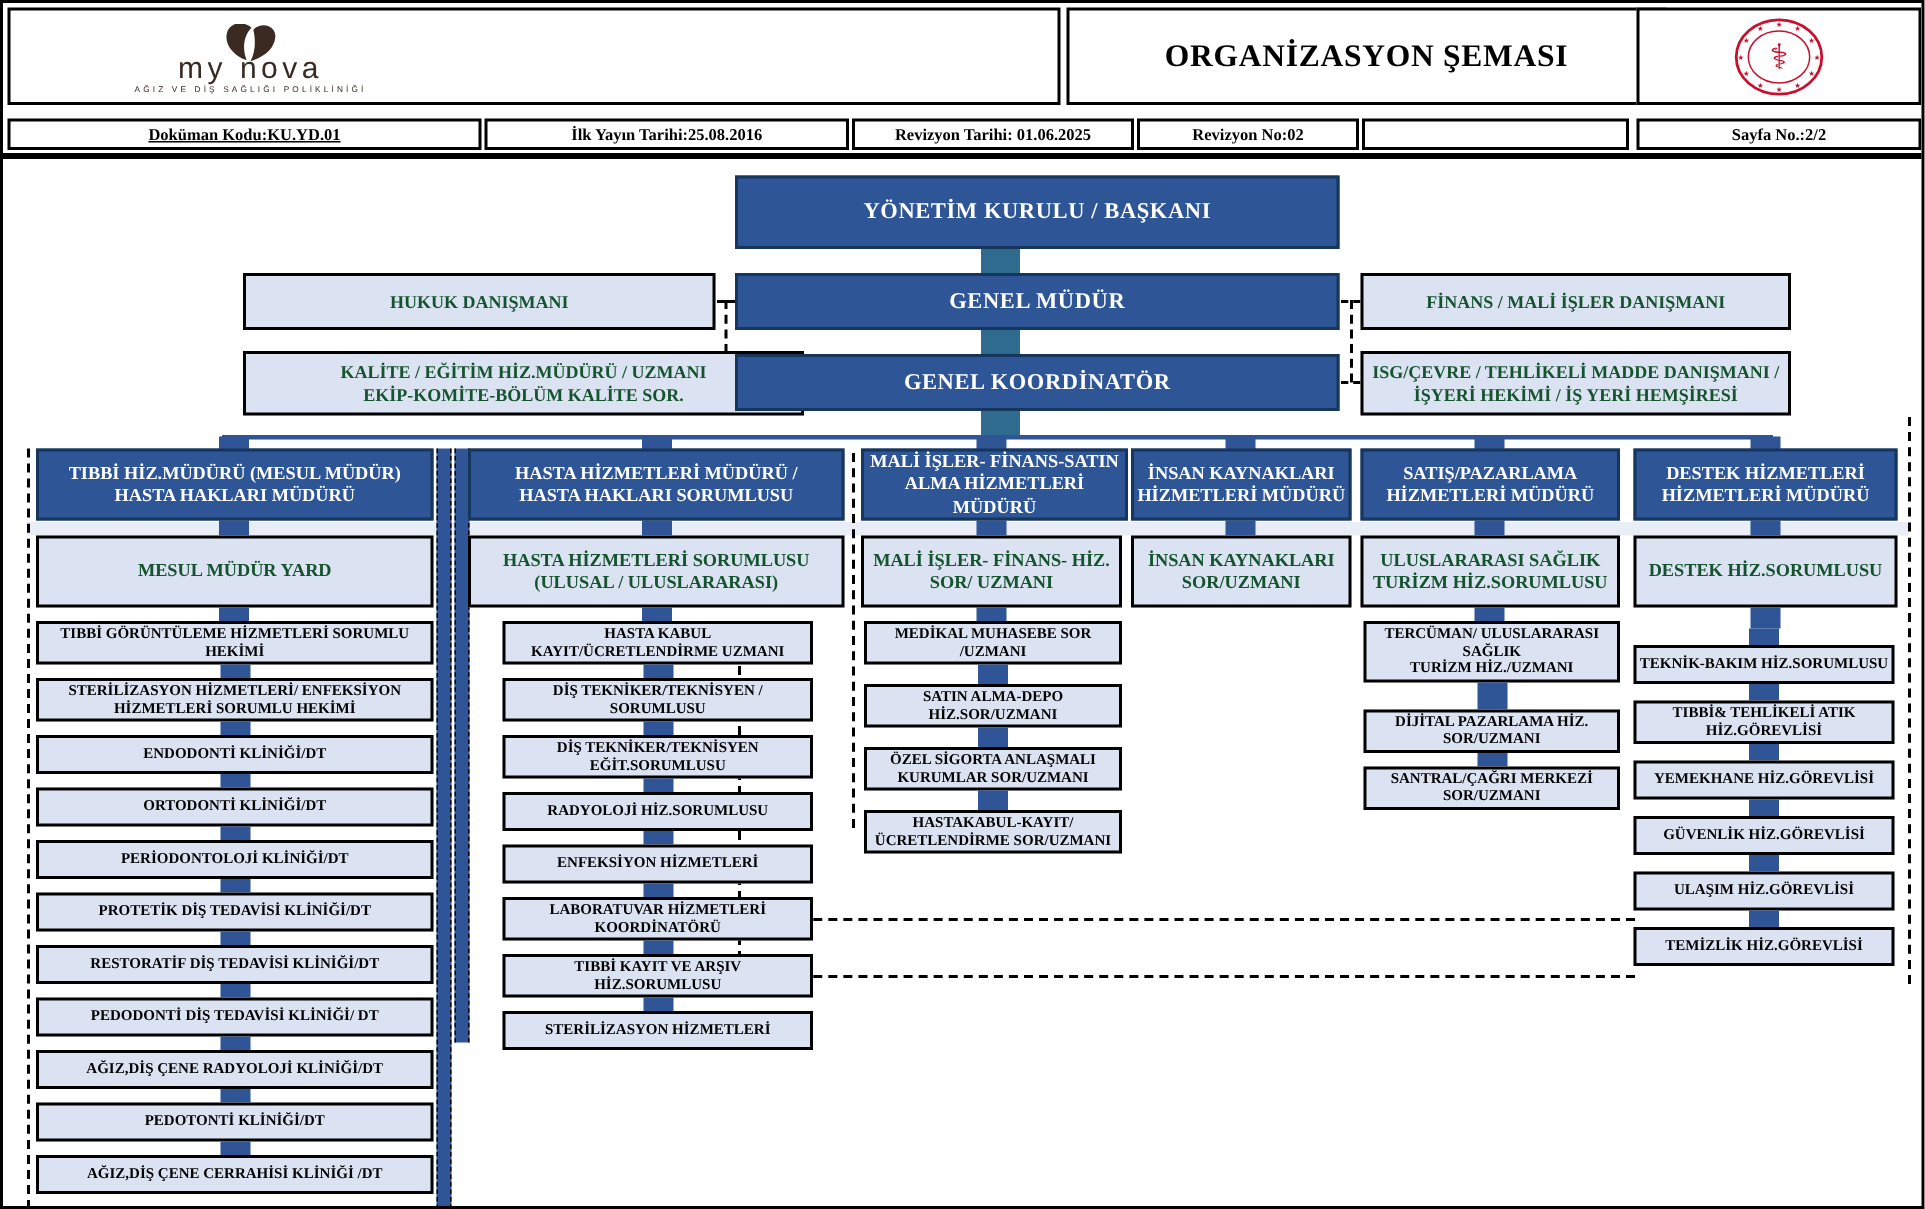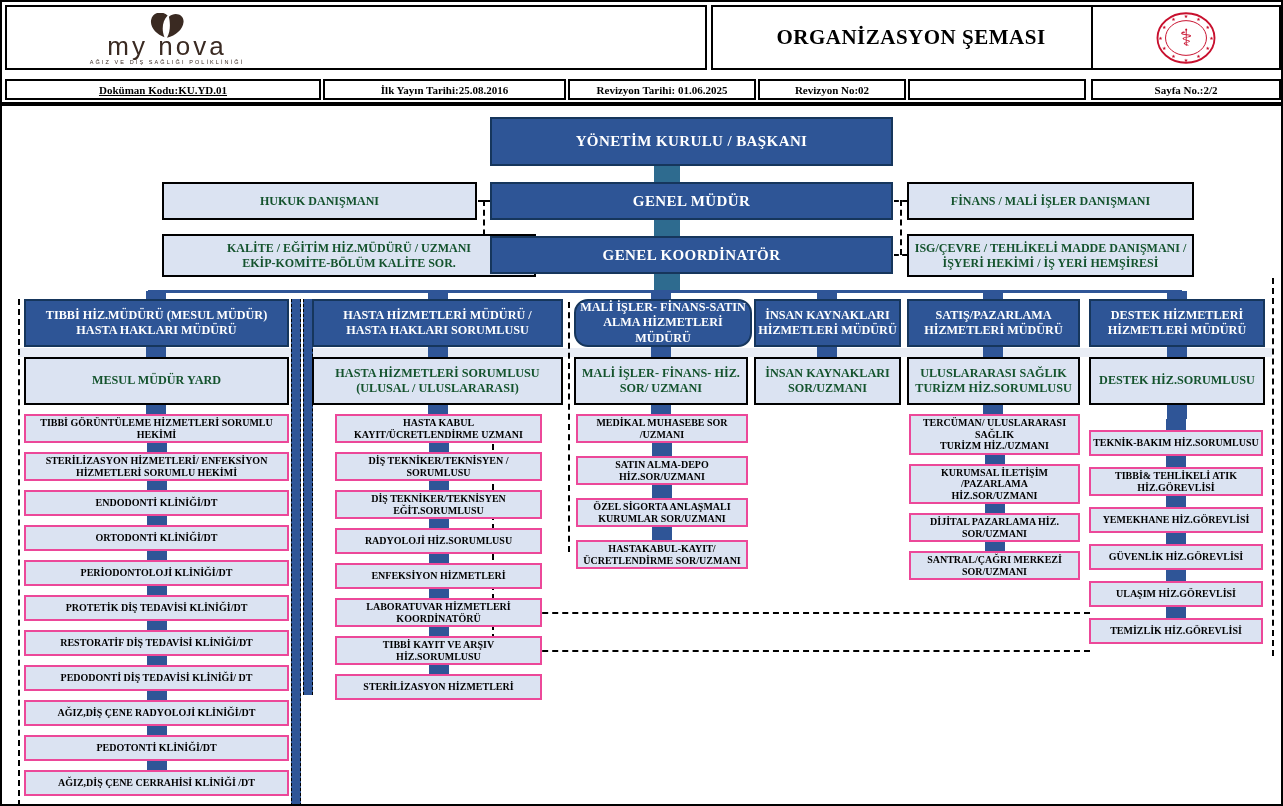--- a/index.html
+++ b/index.html
@@ -4,21 +4,21 @@
 <style>
   html,body{margin:0;padding:0;background:#888;}
   .page{position:relative;width:1283px;height:806px;margin:0 auto;background:#fff;
         border:2px solid #000;box-sizing:border-box;overflow:hidden;
         font-family:"Liberation Serif",serif;font-weight:bold;color:#000;}
   
   .hcell{position:absolute;box-sizing:border-box;border:2px solid #000;background:#fff;}
   .title-cell{display:flex;align-items:center;justify-content:center;}
   .page-title{font-size:21px;letter-spacing:.5px;}
   .logo-wrap{position:absolute;left:55px;top:2px;width:210px;height:60px;display:flex;flex-direction:column;align-items:center;justify-content:center;}
-  .brand{font-family:"Liberation Sans",sans-serif;font-weight:normal;font-size:26px;letter-spacing:3px;color:#3a2a22;line-height:.85;margin-top:-6px;}
+  .brand{font-family:"Liberation Sans",sans-serif;font-weight:normal;font-size:20px;letter-spacing:3px;color:#3a2a22;line-height:.85;margin-top:-6px;}
   .tagline{font-family:"Liberation Sans",sans-serif;font-weight:normal;font-size:5.5px;letter-spacing:2.1px;color:#3a2a22;margin-top:2px;white-space:nowrap;}
   .emblem-cell{display:flex;align-items:center;justify-content:center;}
   .icell{position:absolute;box-sizing:border-box;border:2px solid #000;display:flex;align-items:center;justify-content:center;font-size:11px;background:#fff;}
   .rule{position:absolute;background:#000;}
   
   .box{position:absolute;box-sizing:border-box;display:flex;align-items:center;justify-content:center;
        text-align:center;white-space:pre-line;z-index:2;}
   .navy{background:#2e5596;color:#fff;border:2px solid #16365c;}
   .lite{background:#dbe3f2;color:#14532d;border:2px solid #000;}
   .toplvl{font-size:15px;letter-spacing:.4px;}
@@ -28,21 +28,21 @@
   .stub{position:absolute;background:#2f5597;z-index:1;}
   .teal{background:#2e6b8f;}
   .dash-v{position:absolute;border-left:2px dashed #000;z-index:1;}
   .dash-h{position:absolute;border-top:2px dashed #000;z-index:1;}
   .strip{position:absolute;background:#2f5597;border-left:1px dashed #000;border-right:1px dashed #000;z-index:1;}
   .band{position:absolute;background:#e9edf5;z-index:0;}
   .navyline{position:absolute;background:#2f5597;z-index:1;}
   .colitems{position:absolute;display:flex;flex-direction:column;z-index:2;}
   .item{display:flex;align-items:center;justify-content:center;text-align:center;white-space:pre-line;
         box-sizing:border-box;min-height:26px;font-size:10px;line-height:1.15;padding:1px 2px;
-        background:#dbe3f2;border:2px solid #ec4899;}
+        background:#dbe3f2;border:2px solid #000000;}
   .istub{width:20px;margin:0 auto;background:#2f5597;flex:none;}
 </style>
 </head>
 <body>
 
 <div class="page">
 
   <div class="hcell" style="left:3px;top:3px;width:702px;height:65px;">
     <div class="logo-wrap">
       <svg width="46" height="28" viewBox="0 0 64 44">
@@ -169,21 +169,21 @@
         <div class="istub" style="height: 9px;"></div>
         <div class="item">LABORATUVAR HİZMETLERİ
 KOORDİNATÖRÜ</div>
         <div class="istub" style="height: 9px;"></div>
         <div class="item">TIBBİ KAYIT VE ARŞIV
 HİZ.SORUMLUSU</div>
         <div class="istub" style="height: 9px;"></div>
         <div class="item">STERİLİZASYON HİZMETLERİ</div>
       </div>
       <div class="stub" style="left:649px;top:289px;width:20px;height:9px;"></div>
-      <div class="box navy colhead" style="left:572px;top:297px;width:178px;height:48px;border-radius:14px;">MALİ İŞLER- FİNANS-SATIN
+      <div class="box navy colhead" style="left:572px;top:297px;width:178px;height:48px;">MALİ İŞLER- FİNANS-SATIN
 ALMA HİZMETLERİ MÜDÜRÜ</div>
       <div class="stub" style="left:649px;top:345px;width:20px;height:10px;"></div>
       <div class="box lite subhead" style="left:572px;top:355px;width:174px;height:48px;">MALİ İŞLER- FİNANS- HİZ.
 SOR/ UZMANI</div>
       <div class="stub" style="left:649px;top:403px;width:20px;height:9px;"></div>
       <div class="colitems" style="left:574px;top:412px;width:172px;">
         <div class="item">MEDİKAL MUHASEBE SOR /UZMANI</div>
         <div class="istub" style="height: 13px;"></div>
         <div class="item">SATIN ALMA-DEPO HİZ.SOR/UZMANI</div>
         <div class="istub" style="height: 13px;"></div>
@@ -203,22 +203,20 @@
       <div class="box navy colhead" style="left:905px;top:297px;width:173px;height:48px;">SATIŞ/PAZARLAMA
 HİZMETLERİ MÜDÜRÜ</div>
       <div class="stub" style="left:981px;top:345px;width:20px;height:10px;"></div>
       <div class="box lite subhead" style="left:905px;top:355px;width:173px;height:48px;">ULUSLARARASI SAĞLIK
 TURİZM HİZ.SORUMLUSU</div>
       <div class="stub" style="left:981px;top:403px;width:20px;height:9px;"></div>
       <div class="colitems" style="left:907px;top:412px;width:171px;">
         <div class="item">TERCÜMAN/ ULUSLARARASI SAĞLIK
 TURİZM HİZ./UZMANI</div>
         <div class="istub" style="height: 9px;"></div>
-        <div class="item">KURUMSAL İLETİŞİM /PAZARLAMA
-HİZ.SOR/UZMANI</div>
         <div class="istub" style="height: 9px;"></div>
         <div class="item">DİJİTAL PAZARLAMA HİZ.
 SOR/UZMANI</div>
         <div class="istub" style="height: 9px;"></div>
         <div class="item">SANTRAL/ÇAĞRI MERKEZİ
 SOR/UZMANI</div>
       </div>
       <div class="stub" style="left:1165px;top:289px;width:20px;height:9px;"></div>
       <div class="box navy colhead" style="left:1087px;top:297px;width:176px;height:48px;">DESTEK HİZMETLERİ
 HİZMETLERİ MÜDÜRÜ</div>

